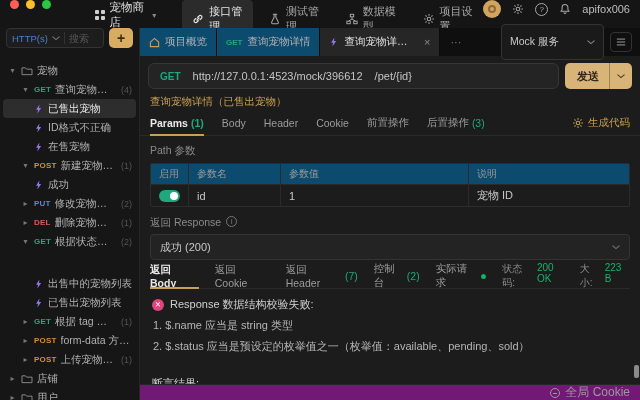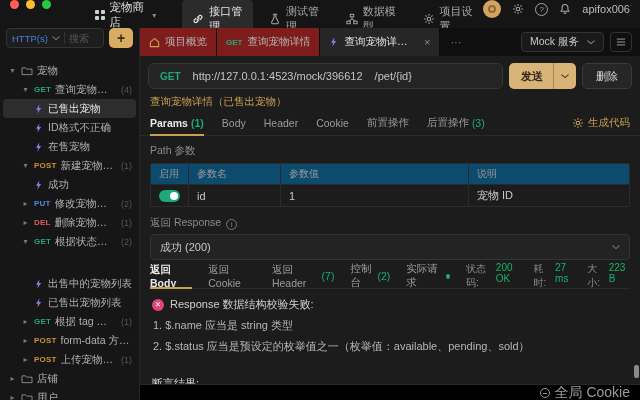--- a/index.html
+++ b/index.html
@@ -41,28 +41,28 @@
 .titem.selected{background:#2d2d2d;color:#e8e8e8}
 .caret{width:9px;color:#777;font-size:8px;text-align:center;flex:0 0 auto}
 .badge{font-size:8px;font-weight:700;letter-spacing:.2px;flex:0 0 auto}
 .badge.GET{color:#1ea87c}.badge.POST{color:#cf9136}.badge.PUT{color:#4d8be0}.badge.DEL{color:#dd5a5a}
 .tlabel{overflow:hidden;text-overflow:ellipsis;font-size:10.5px}
 .count{color:#555;font-size:9px;flex:0 0 auto}
 .fico,.bico{flex:0 0 auto;display:flex}
 
 .main{flex:1;display:flex;flex-direction:column;background:#1c1c1c;min-width:0}
 .tabbar{height:28px;background:#0f0f0f;display:flex;align-items:stretch;flex:0 0 auto}
-.tab{display:flex;align-items:center;gap:5px;padding:0 9px;background:#7f1d1d;border-right:1px solid #0b0b0b;color:#b2b2b2;font-size:10.5px;max-width:120px;cursor:pointer}
+.tab{display:flex;align-items:center;gap:5px;padding:0 9px;background:#0c4a6e;border-right:1px solid #0b0b0b;color:#b2b2b2;font-size:10.5px;max-width:120px;cursor:pointer}
 .tab.active{background:#262626;color:#e0e0e0}
 .tab .tmethod{color:#1ea87c;font-size:8px;font-weight:700}
 .tab .tlbl{white-space:nowrap;overflow:hidden;text-overflow:ellipsis}
 .tab .close{color:#8a8a8a;margin-left:2px;font-size:11px}
 .tab-more{display:flex;align-items:center;padding:0 10px;color:#777;cursor:pointer}
 .tab-right{margin-left:auto;display:flex;align-items:center;gap:6px;padding-right:8px}
-.mock-select{display:flex;align-items:center;gap:8px;border:1px solid #333;background:#1a1a1a;border-radius:4px;height:20px;padding:0 8px;color:#c8c8c8;font-size:10.5px;cursor:pointer}
+.mock-select{display:flex;align-items:center;gap:28px;border:1px solid #333;background:#1a1a1a;border-radius:4px;height:36px;padding:0 8px;color:#c8c8c8;font-size:10.5px;cursor:pointer}
 .mock-select .chev{color:#888}
 .sq-btn{width:22px;height:20px;border:1px solid #333;border-radius:4px;display:flex;align-items:center;justify-content:center;color:#999;cursor:pointer}
 
 .req-row{display:flex;gap:6px;align-items:center;padding:7px 8px 3px;flex:0 0 auto}
 .url-box{flex:1;display:flex;align-items:center;gap:12px;background:#242424;border:1px solid #363636;border-radius:6px;height:26px;padding:0 11px;min-width:0}
 .url-method{color:#1ea87c;font-weight:700;font-size:10px}
 .url-base{color:#c4c4c4;white-space:nowrap}
 .url-path{color:#c4c4c4;white-space:nowrap}
 .send-btn{background:#d9b478;color:#33281a;font-weight:700;border-radius:5px;height:26px;display:flex;align-items:center;padding:0 0 0 12px;cursor:pointer;flex:0 0 auto}
 .send-btn .sb-lbl{padding-right:10px}
@@ -80,40 +80,40 @@
 .content{flex:1;padding:6px 10px 0;overflow:hidden;position:relative;min-height:0}
 .sec-label{color:#8a8a8a;margin:2px 0 5px;font-size:10.5px}
 .tbl{border:1px solid #2c2c2c;border-radius:2px}
 .tr{display:grid;grid-template-columns:38px 92px 188px 1fr}
 .tr>div{padding:3px 8px;border-right:1px solid #2a2a2a;display:flex;align-items:center;min-height:17px}
 .tr>div:last-child{border-right:0}
 .tr.th>div{background:#0c4a6e;color:#999;font-size:10px}
 .tr.td>div{border-top:1px solid #2a2a2a;color:#c8c8c8}
 .toggle{width:23px;height:12px;border-radius:7px;background:#1ea87c;position:relative;cursor:pointer}
 .toggle i{position:absolute;right:2px;top:2px;width:8px;height:8px;background:#fff;border-radius:50%}
-.resp-label{margin:9px 0 4px;color:#8a8a8a;display:flex;gap:5px;align-items:flex-end;font-size:10.5px}
+.resp-label{margin:9px 0 4px;color:#8a8a8a;display:flex;gap:5px;align-items:flex-start;font-size:10.5px}
 .info-ico{width:11px;height:11px;border:1px solid #777;border-radius:50%;font-size:7px;display:flex;align-items:center;justify-content:center;font-style:normal}
 .sel{height:26px;border:1px solid #343434;background:#232323;border-radius:4px;display:flex;align-items:center;justify-content:space-between;padding:0 9px;color:#c8c8c8;cursor:pointer}
 .sel .chev{color:#777}
 
 .res-tabs{margin-top:4px;display:flex;gap:16px;align-items:center;border-bottom:1px solid #2a2a2a;height:25px}
 .res-meta{margin-left:auto;display:flex;gap:10px;align-items:center;font-size:10px}
 .meta-item{display:flex;gap:3px}
 .meta-item .ml{color:#8a8a8a}.meta-item .mv{color:#17b26a}
 .gdot{width:5px;height:5px;border-radius:50%;background:#17b26a;margin-left:2px}
 
 .vwrap{padding:8px 2px 0}
 .vtitle{display:flex;gap:6px;align-items:center;color:#d0d0d0}
 .err-ico{width:12px;height:12px;border-radius:50%;background:#e0447c;color:#fff;font-size:7.5px;display:flex;align-items:center;justify-content:center;flex:0 0 auto;font-style:normal}
 .vitem{color:#b5b5b5;margin:6px 0 0 1px;line-height:1.35}
 .atitle{margin-top:22px;color:#d0d0d0}
 .aline{margin-top:7px;display:flex;gap:6px;align-items:center;color:#c0c0c0}
 .thumb{position:absolute;right:1px;bottom:6px;width:5px;height:13px;background:#8a8a8a;border-radius:2px}
 
-.footer{height:16px;background:#000000;border-top:1px solid #262626;display:flex;align-items:center;justify-content:flex-end;padding:0 10px;gap:5px;color:#9a9a9a;font-size:14px;flex:0 0 auto}
+.footer{height:16px;background:#701a75;border-top:1px solid #262626;display:flex;align-items:center;justify-content:flex-end;padding:0 10px;gap:5px;color:#9a9a9a;font-size:12px;flex:0 0 auto}
 .cookie-ico{width:10px;height:10px;border:1px solid #9a9a9a;border-radius:50%;position:relative}
 .cookie-ico::after{content:'';position:absolute;left:2px;right:2px;top:4px;height:1px;background:#9a9a9a}
 </style>
 </head>
 <body>
 
 <div class="app">
 
   <div class="topbar">
     <div class="lights">
@@ -383,21 +383,20 @@
           <span class="url-path">/pet/{id}</span>
         </div>
         <div class="send-btn">
           <span class="sb-lbl">发送</span>
           <span class="sb-caret" id="ico-chev-send">
               <svg viewBox="0 0 10 6" width="8" height="5" fill="none" stroke="currentColor" stroke-width="1.3" stroke-linecap="round">
                 <path d="M1 1l4 3.4L9 1"></path>
               </svg>
             </span>
         </div>
-        <div class="btn">删除</div>
       </div>
 
       <div class="case-title">查询宠物详情（已售出宠物）</div>
 
       <div class="rtabs">
 
         <div class="rtab active">
             <span>Params</span>
             <span class="cnt">(1)</span>
           </div>
@@ -491,24 +490,20 @@
             <div class="rtab">
               <span>实际请求</span>
               <span class="gdot"></span>
             </div>
             <div class="res-meta">
             <span class="meta-item">
               <span class="ml">状态码:</span>
                 <span class="mv">200 OK</span>
             </span>
             <span class="meta-item">
-              <span class="ml">耗时:</span>
-                <span class="mv">27 ms</span>
-            </span>
-            <span class="meta-item">
               <span class="ml">大小:</span>
                 <span class="mv">223 B</span>
             </span>
           </div>
         </div>
 
         <div class="vwrap">
           <div class="vtitle">
             <i class="err-ico">✕</i>
             <span>Response 数据结构校验失败:</span>

